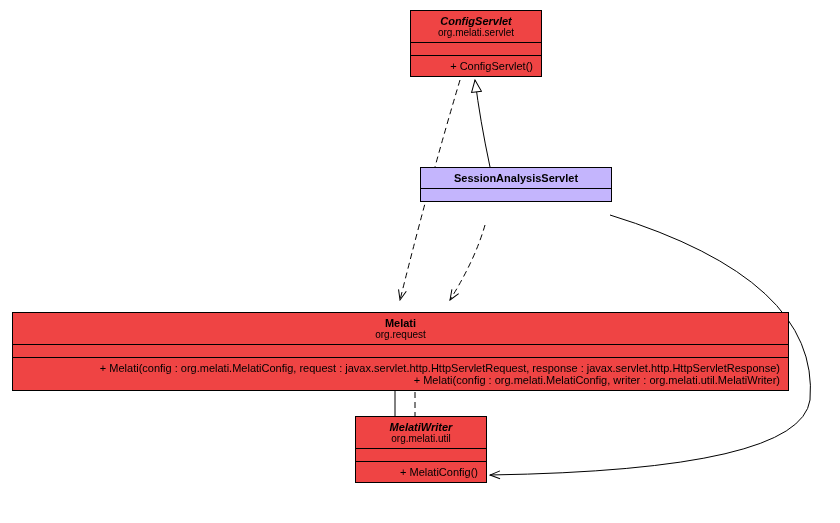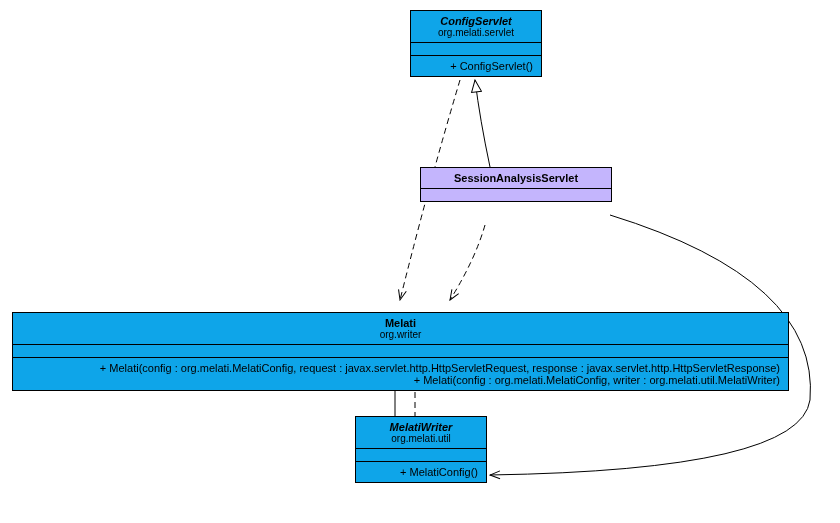--- a/index.html
+++ b/index.html
@@ -1,17 +1,17 @@
 <!DOCTYPE html>
 <html><head>
 <meta charset="utf-8">
 <style>
 body{margin:0;font-family:Arial,sans-serif;font-size:11px;background:#fff}
 .canvas{position:relative;width:840px;height:523px}
-.uml-box{position:absolute;border:1px solid #000;background:#0ea5e9}
+.uml-box{position:absolute;border:1px solid #000;background:#ef4444}
 .uml-box.highlight{background:#c4b5fd}
 .compartment{border-bottom:1px solid #000;padding:4px 8px;text-align:center}
 .compartment:last-child{border-bottom:none}
 .class-name{font-weight:bold;font-style:italic}
 .class-name.concrete{font-style:normal}
 .package{font-size:10px}
 .methods{text-align:right;padding:4px 8px}
 svg{position:absolute;top:0;left:0;width:840px;height:523px;pointer-events:none}
 </style>
 </head>
@@ -48,21 +48,21 @@
 <div class="uml-box highlight" style="left:420px;top:167px;width:190px">
 <div class="compartment">
 <div class="class-name concrete">SessionAnalysisServlet</div>
 </div>
 <div class="compartment" style="height:4px"></div>
 </div>
 
 <div class="uml-box" style="left:12px;top:312px;width:775px">
 <div class="compartment">
 <div class="class-name concrete">Melati</div>
-<div class="package">org.writer</div>
+<div class="package">org.request</div>
 </div>
 <div class="compartment" style="height:4px"></div>
 <div class="methods">
 <div>+ Melati(config : org.melati.MelatiConfig, request : javax.servlet.http.HttpServletRequest, response : javax.servlet.http.HttpServletResponse)</div>
 <div>+ Melati(config : org.melati.MelatiConfig, writer : org.melati.util.MelatiWriter)</div>
 </div>
 </div>
 
 <div class="uml-box" style="left:355px;top:416px;width:130px">
 <div class="compartment">

